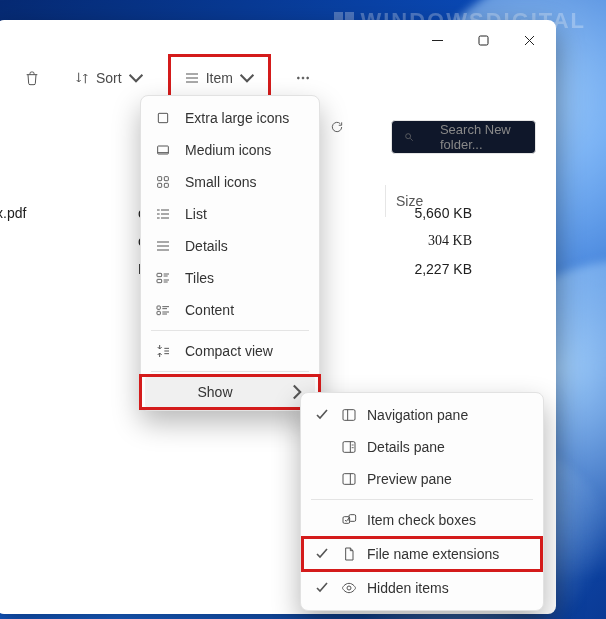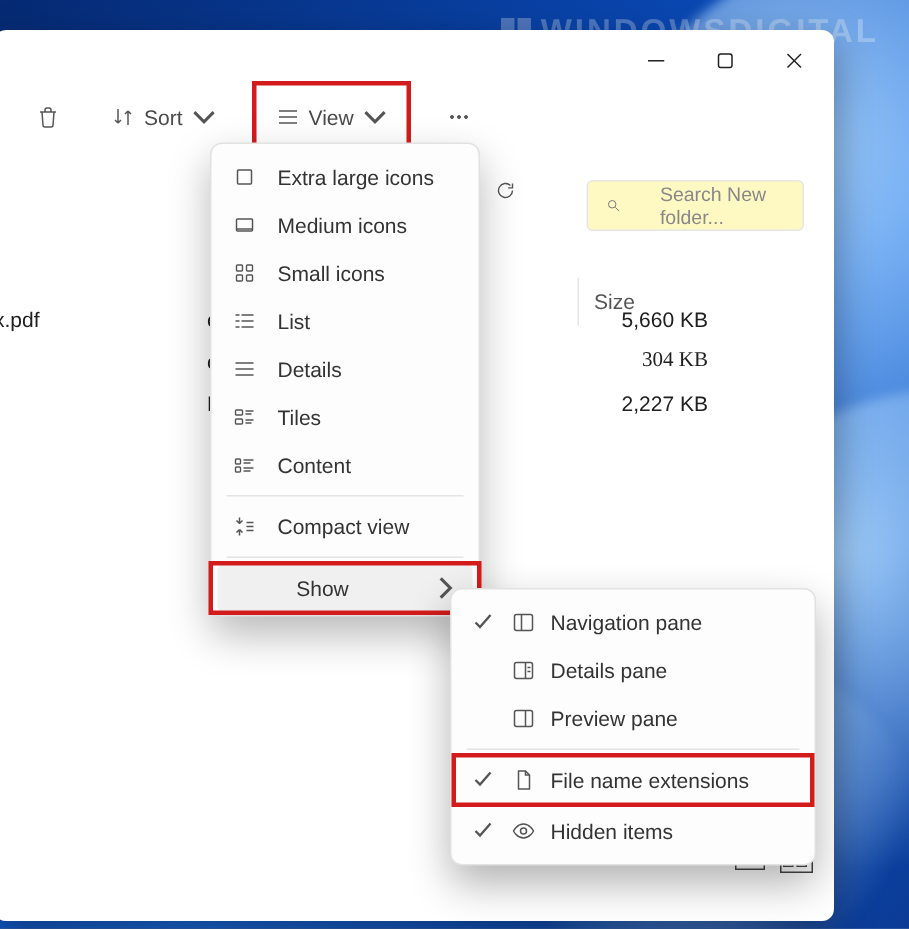--- a/index.html
+++ b/index.html
@@ -29,21 +29,21 @@
   .chev{width:10px;height:10px;stroke:#777;fill:none;}
   .spacer-w{width:18px;}
   .box-red{outline:3px solid #d41b1b;outline-offset:-1px;}
 
   .headers{display:flex;align-items:center;height:32px;border-top:1px solid transparent;padding-left:0;}
   .hcell{height:32px;display:flex;align-items:center;border-right:1px solid #e6e6e6;color:#555;margin-top:48px;}
   .files{padding-top:6px;}
   .frow{display:flex;align-items:center;height:28px;}
   .fcell{overflow:hidden;text-overflow:ellipsis;white-space:nowrap;}
 
-  .searchbox{position:absolute;top:100px;right:20px;left:395px;height:32px;border:1px solid #e5e5e5;border-radius:4px;display:flex;align-items:center;gap:26px;padding:0 12px;color:#888;background:#fef9c3;}
+  .searchbox{position:absolute;top:100px;right:20px;left:395px;height:32px;border:1px solid #e5e5e5;border-radius:4px;display:flex;align-items:center;gap:26px;padding:0 12px;color:#888;background:#0f172a;}
   .searchbox svg{width:14px;height:14px;stroke:#777;fill:none;}
   .navbtns{position:absolute;top:100px;left:300px;display:flex;gap:20px;align-items:center;}
   .navbtns svg{width:14px;height:14px;stroke:#555;fill:none;}
 
   
   .menu{position:absolute;left:140px;top:95px;width:170px;background:#fdfdfd;border:1px solid #e2e2e2;border-radius:8px;box-shadow:0 12px 28px rgba(0,0,0,0.28);padding:6px 4px;}
   .mitem{display:flex;align-items:center;gap:14px;height:32px;padding:0 10px 0 10px;border-radius:4px;color:#333;}
   .mitem svg{width:16px;height:16px;stroke:#555;fill:none;flex-shrink:0;}
   .msep{height:1px;background:#e4e4e4;margin:4px 6px;}
   .mitem .arrow{margin-left:auto;}
@@ -122,21 +122,21 @@
       <svg class="chev" viewBox="0 0 10 10">
           <path d="M1 3l4 4 4-4" stroke-width="1.3"></path>
         </svg>
     </div>
     <div class="spacer-w"></div>
     <div class="viewbtn-wrap box-red" style="padding:10px 6px;">
       <div class="tbtn">
         <svg viewBox="0 0 24 24">
             <path d="M3 6h18M3 12h18M3 18h18" stroke-width="1.6"></path>
           </svg>
-        <span>View</span>
+        <span>Item</span>
         <svg class="chev" viewBox="0 0 10 10">
             <path d="M1 3l4 4 4-4" stroke-width="1.3"></path>
           </svg>
       </div>
     </div>
     <div class="spacer-w"></div>
     <div class="tbtn">
       <svg viewBox="0 0 24 24">
           <circle cx="5" cy="12" r="1.5" fill="#555"></circle>
           <circle cx="12" cy="12" r="1.5" fill="#555"></circle>
@@ -300,20 +300,29 @@
   </div>
   <div class="sitem">
     <span class="checkcol"></span>
     <svg viewBox="0 0 24 24">
         <rect x="3" y="4" width="18" height="16" rx="2" stroke-width="1.5"></rect>
         <line x1="14" y1="4" x2="14" y2="20" stroke-width="1.5"></line>
       </svg>
     <span>Preview pane</span>
   </div>
   <div class="msep"></div>
+  <div class="sitem">
+    <span class="checkcol"></span>
+    <svg viewBox="0 0 24 24">
+        <rect x="3" y="7" width="10" height="10" rx="2" stroke-width="1.5"></rect>
+        <path d="M6 12l2 2 4-5" stroke-width="1.5"></path>
+        <rect x="12" y="4" width="10" height="10" rx="2" stroke-width="1.5"></rect>
+      </svg>
+    <span>Item check boxes</span>
+  </div>
   <div class="box-red" style="margin:0 -2px;">
     <div class="sitem" style="margin:2px 2px;">
       <span class="checkcol">
           <svg class="check" viewBox="0 0 12 12">
             <path d="M1 6l3 3 7-8" stroke-width="1.6"></path>
           </svg>
         </span>
       <svg viewBox="0 0 24 24">
           <path d="M7 3h7l4 4v14H7z" stroke-width="1.5"></path>
           <path d="M14 3v4h4" stroke-width="1.5"></path>

